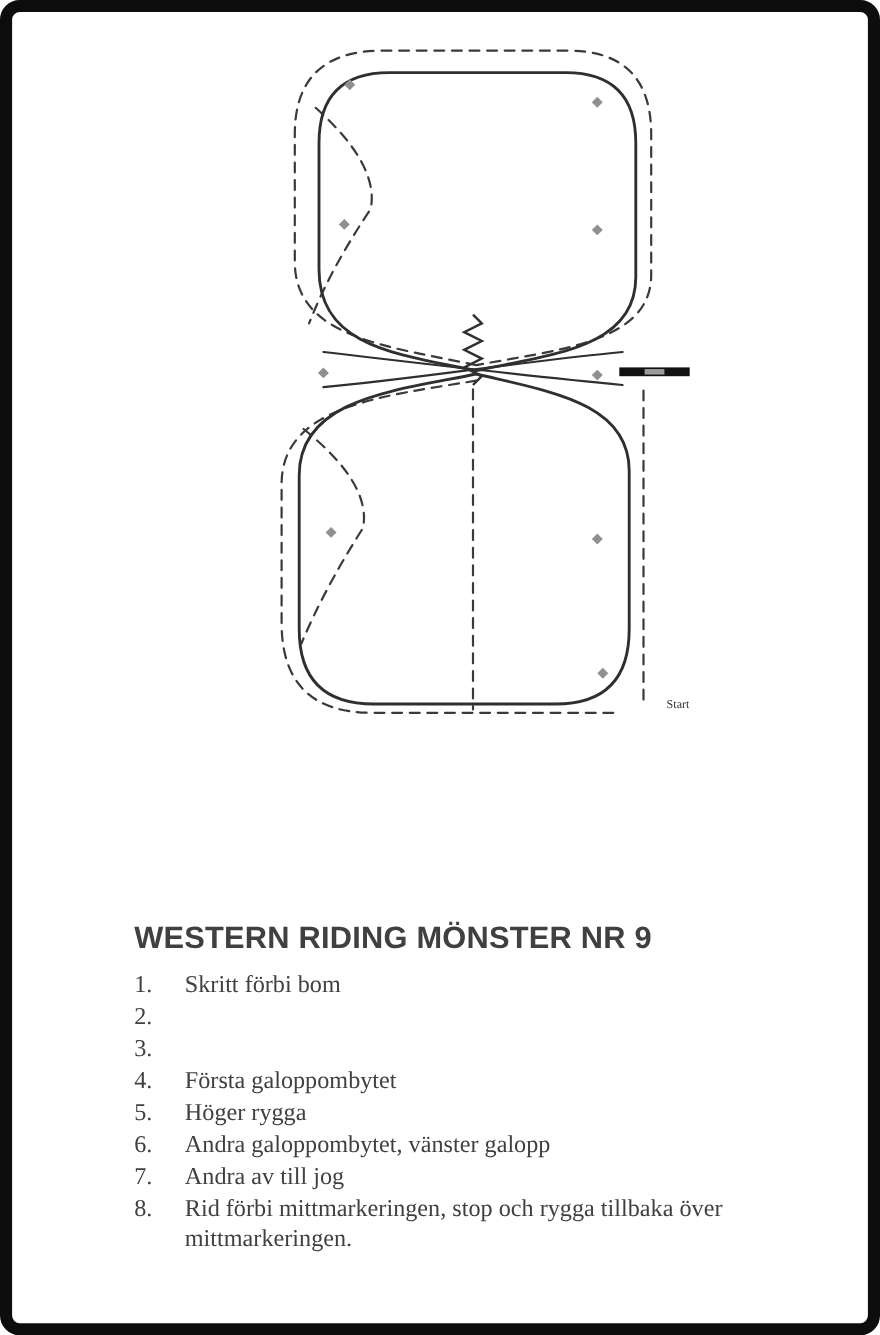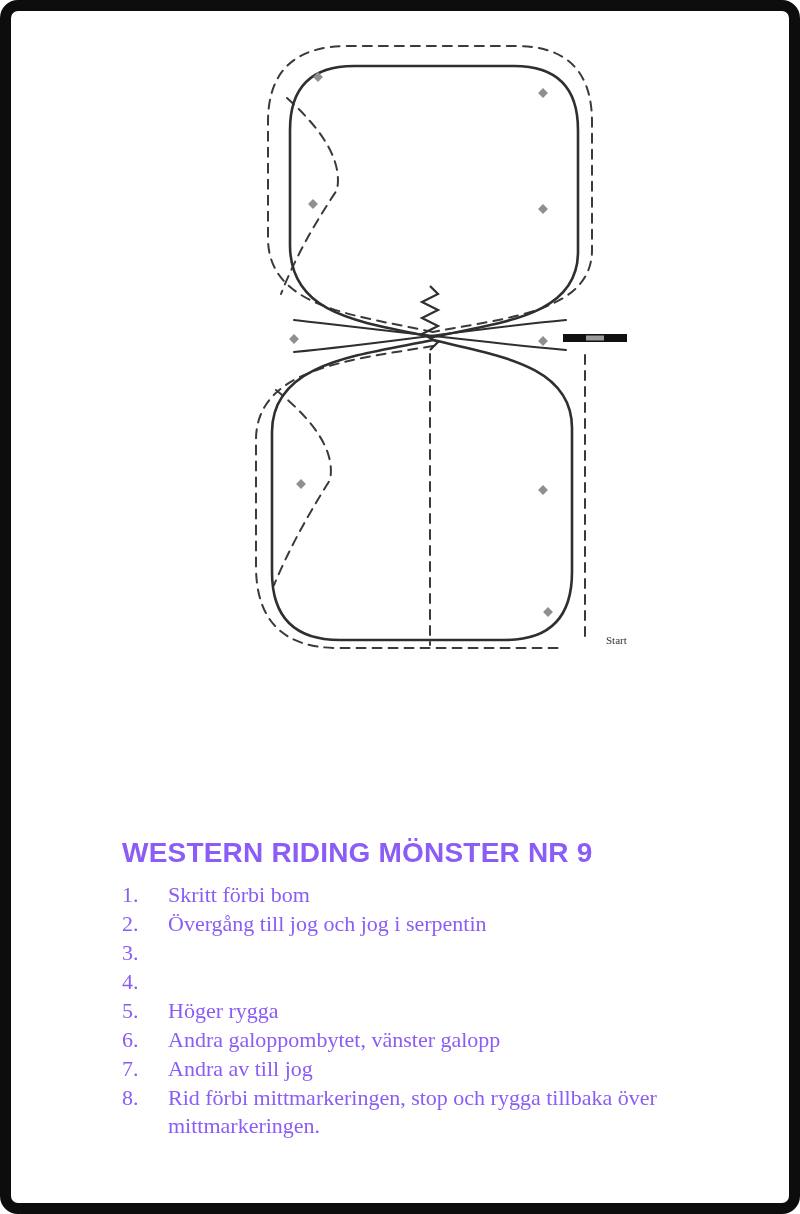--- a/index.html
+++ b/index.html
@@ -20,21 +20,21 @@
   }
   .diagram-wrap{
     position:absolute;left:0;top:0;width:660px;height:700px;
   }
   svg .solid{fill:none;stroke:var(--line,#2f2f2f);stroke-width:2.6;stroke-linecap:round;}
   svg .thin{fill:none;stroke:var(--line,#2f2f2f);stroke-width:2;stroke-linecap:round;}
   svg .dashed{fill:none;stroke:var(--dashed,#3a3a3a);stroke-width:2;stroke-dasharray:9 7;stroke-linecap:round;}
   svg .zigzag{fill:none;stroke:var(--line,#2f2f2f);stroke-width:2.2;stroke-linejoin:miter;}
   svg .startlbl{font-family:"Liberation Serif",serif;font-size:11px;fill:#333;}
   .textblock{
-    position:absolute;left:122px;top:838px;width:566px;color:#8b5cf6;
+    position:absolute;left:122px;top:838px;width:566px;color:#404040;
   }
   .title{
     font-family:"Liberation Sans", sans-serif;
     font-weight:bold;font-size:28px;line-height:1.1;
     margin:0 0 12px 0;letter-spacing:0.2px;
   }
   .list{display:block;}
   .row{display:flex;align-items:flex-start;font-size:22px;line-height:28px;margin:0 0 1px 0;}
   .num{width:46px;flex:0 0 46px;}
   .txt{max-width:492px;}
@@ -90,27 +90,27 @@
 
   <div class="textblock">
     <h1 class="title">WESTERN RIDING MÖNSTER NR 9</h1>
     <div class="list">
       <div class="row">
         <span class="num">1.</span>
         <span class="txt">Skritt förbi bom</span>
       </div>
       <div class="row">
         <span class="num">2.</span>
-        <span class="txt">Övergång till jog och jog i serpentin</span>
       </div>
       <div class="row">
         <span class="num">3.</span>
       </div>
       <div class="row">
         <span class="num">4.</span>
+        <span class="txt">Första galoppombytet</span>
       </div>
       <div class="row">
         <span class="num">5.</span>
         <span class="txt">Höger rygga</span>
       </div>
       <div class="row">
         <span class="num">6.</span>
         <span class="txt">Andra galoppombytet, vänster galopp</span>
       </div>
       <div class="row">

